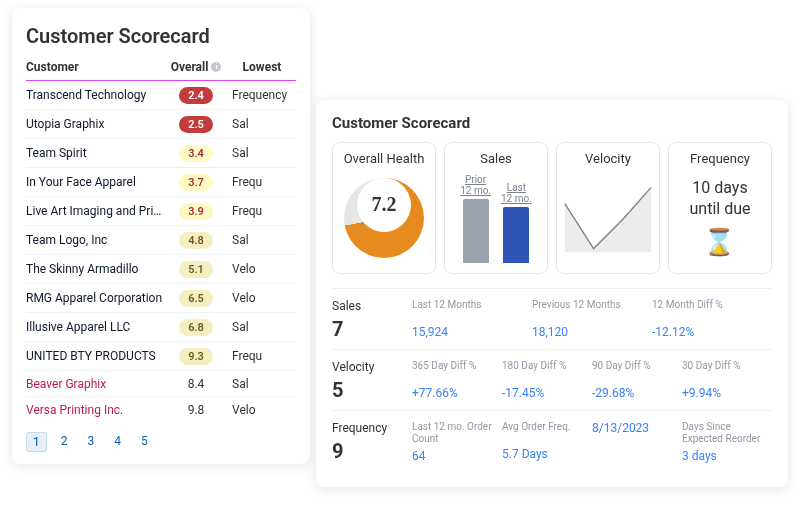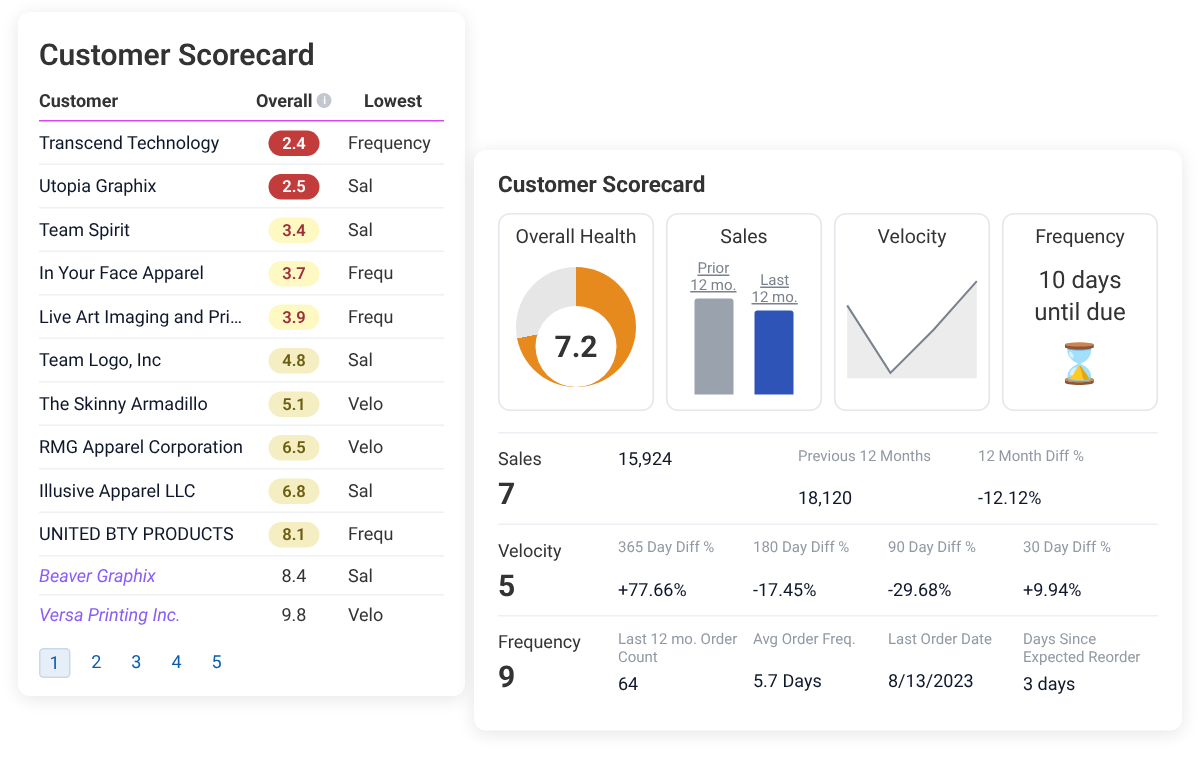--- a/index.html
+++ b/index.html
@@ -56,21 +56,21 @@
   }
   .row:last-of-type { border-bottom: none; }
   .row .name {
     flex: 1;
     color: #0f172a;
     white-space: nowrap;
     overflow: hidden;
     text-overflow: ellipsis;
     cursor: pointer;
   }
-  .row .name.muted { color: #8b5cf6; cursor: default; font-style: italic; }
+  .row .name.muted { color: #be185d; cursor: default; }
   .pill {
     display: inline-block;
     min-width: 34px;
     padding: 2px 8px;
     border-radius: 12px;
     font-size: 11px;
     font-weight: 600;
     text-align: center;
   }
   .pill.red    { background: #c23c3c; color: #fff; }
@@ -134,21 +134,21 @@
     flex: 1;
     display: flex;
     align-items: center;
     justify-content: center;
     position: relative;
   }
   
   .donut {
     width: 80px; height: 80px; border-radius: 50%;
     background: conic-gradient(#e78a1e 0 259deg, #e6e6e6 259deg 360deg);
-    display:flex; align-items:flex-end; justify-content:center;
+    display:flex; align-items:flex-start; justify-content:center;font-family:Liberation Serif, serif;
   }
   .donut-hole {
     width: 54px; height: 54px; border-radius: 50%;
     background:#fff; display:flex; align-items:center; justify-content:center;
     font-size: 20px; font-weight:700;
   }
   
   .bars-wrap { display:flex; gap:10px; align-items:flex-end; height:90px; padding-top:4px;}
   .bar-group { display:flex; flex-direction:column; align-items:center; gap:3px;}
   .bar-label { font-size: 10px; color:#7a828d; line-height:1.1;text-decoration:underline;}
@@ -172,21 +172,21 @@
     width: 80px;
   }
   .metric-head .m-title { font-size:12px; margin-bottom:4px;}
   .metric-head .m-score { font-size:20px; font-weight:700;}
   .metric-cell {
     flex:1;
     display:flex; flex-direction:column; gap:4px;
     padding-right:6px;
   }
   .metric-cell .m-label { font-size:10px; color:#9199a4; line-height:1.2; min-height:22px;}
-  .metric-cell .m-value { font-size:12px; color:#0f172a;}
+  .metric-cell .m-value { font-size:12px; color:#3b82f6;}
 </style>
 </head>
 <body>
 
 <div class="card left-card">
   <h2>Customer Scorecard</h2>
   <div class="table-head">
     <div class="col-customer">Customer</div>
     <div class="col-overall">
       <span>Overall</span>
@@ -235,21 +235,21 @@
         <div class="overall-cell"><span class="pill yellow">6.5</span></div>
         <div class="lowest-cell">Velo</div>
       </div>
       <div class="row">
         <div class="name">Illusive Apparel LLC</div>
         <div class="overall-cell"><span class="pill yellow">6.8</span></div>
         <div class="lowest-cell">Sal</div>
       </div>
       <div class="row">
         <div class="name">UNITED BTY PRODUCTS</div>
-        <div class="overall-cell"><span class="pill yellow">8.1</span></div>
+        <div class="overall-cell"><span class="pill yellow">9.3</span></div>
         <div class="lowest-cell">Frequ</div>
       </div>
       <div class="row">
         <div class="name muted">Beaver Graphix</div>
         <div class="overall-cell"><span class="plainscore">8.4</span></div>
         <div class="lowest-cell">Sal</div>
       </div>
       <div class="row">
         <div class="name muted">Versa Printing Inc.</div>
         <div class="overall-cell"><span class="plainscore">9.8</span></div>
@@ -315,20 +315,21 @@
       </div>
     </div>
   </div>
 
   <div id="metric-sales" class="metric-row">
       <div class="metric-head">
         <div class="m-title">Sales</div>
         <div class="m-score">7</div>
       </div>
       <div class="metric-cell">
+        <div class="m-label">Last 12 Months</div>
         <div class="m-value">15,924</div>
       </div>
       <div class="metric-cell">
         <div class="m-label">Previous 12 Months</div>
         <div class="m-value">18,120</div>
       </div>
       <div class="metric-cell">
         <div class="m-label">12 Month Diff %</div>
         <div class="m-value">-12.12%</div>
       </div>
@@ -362,21 +363,20 @@
       </div>
       <div class="metric-cell">
         <div class="m-label">Last 12 mo. Order Count</div>
         <div class="m-value">64</div>
       </div>
       <div class="metric-cell">
         <div class="m-label">Avg Order Freq.</div>
         <div class="m-value">5.7 Days</div>
       </div>
       <div class="metric-cell">
-        <div class="m-label">Last Order Date</div>
         <div class="m-value">8/13/2023</div>
       </div>
       <div class="metric-cell">
         <div class="m-label">Days Since Expected Reorder</div>
         <div class="m-value">3 days</div>
       </div>
     </div>
 </div>
 
 </body></html>

